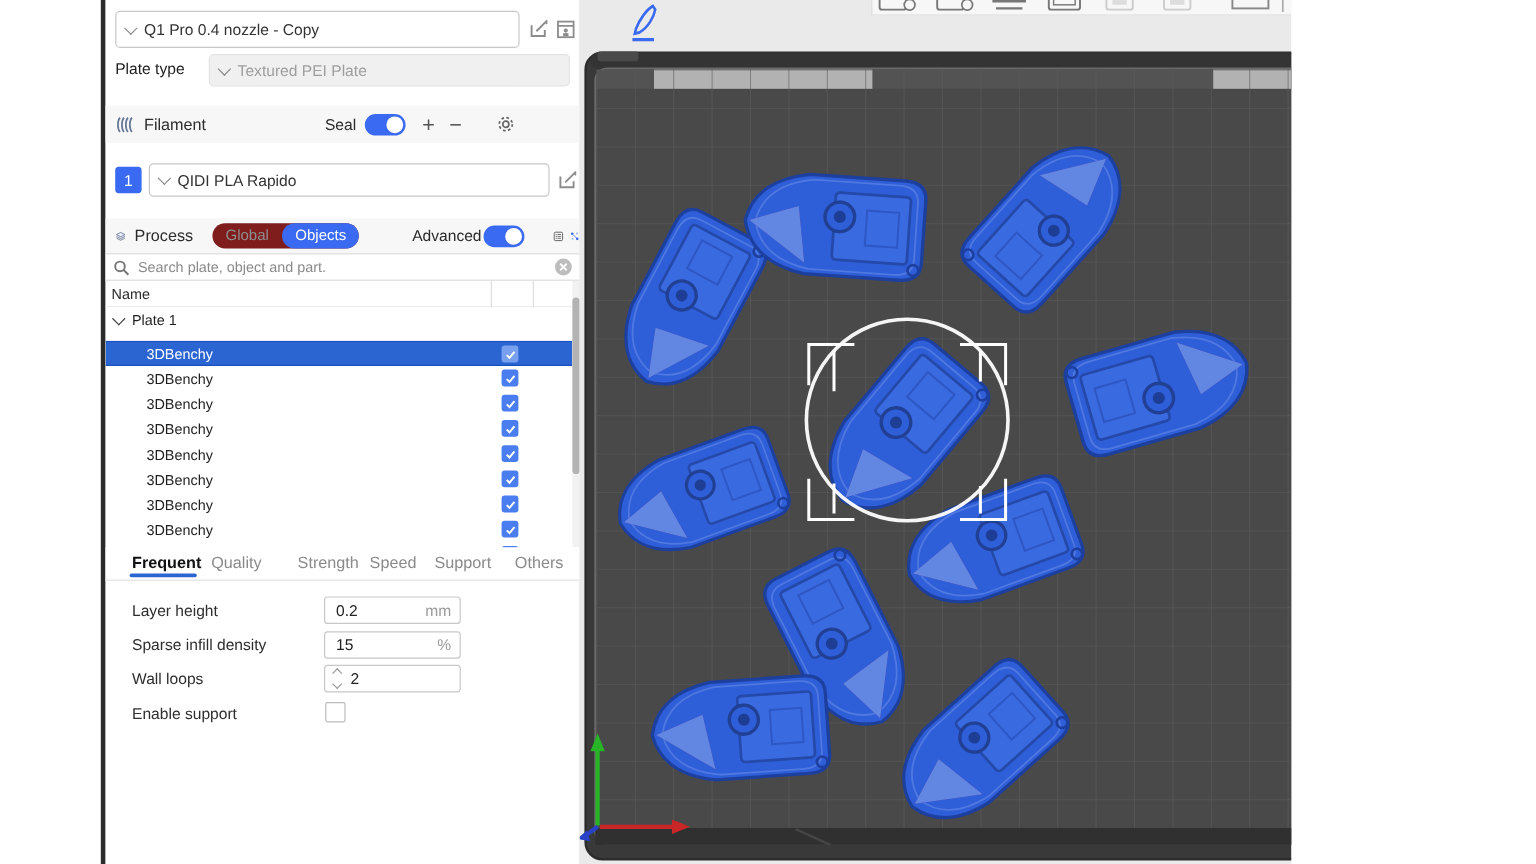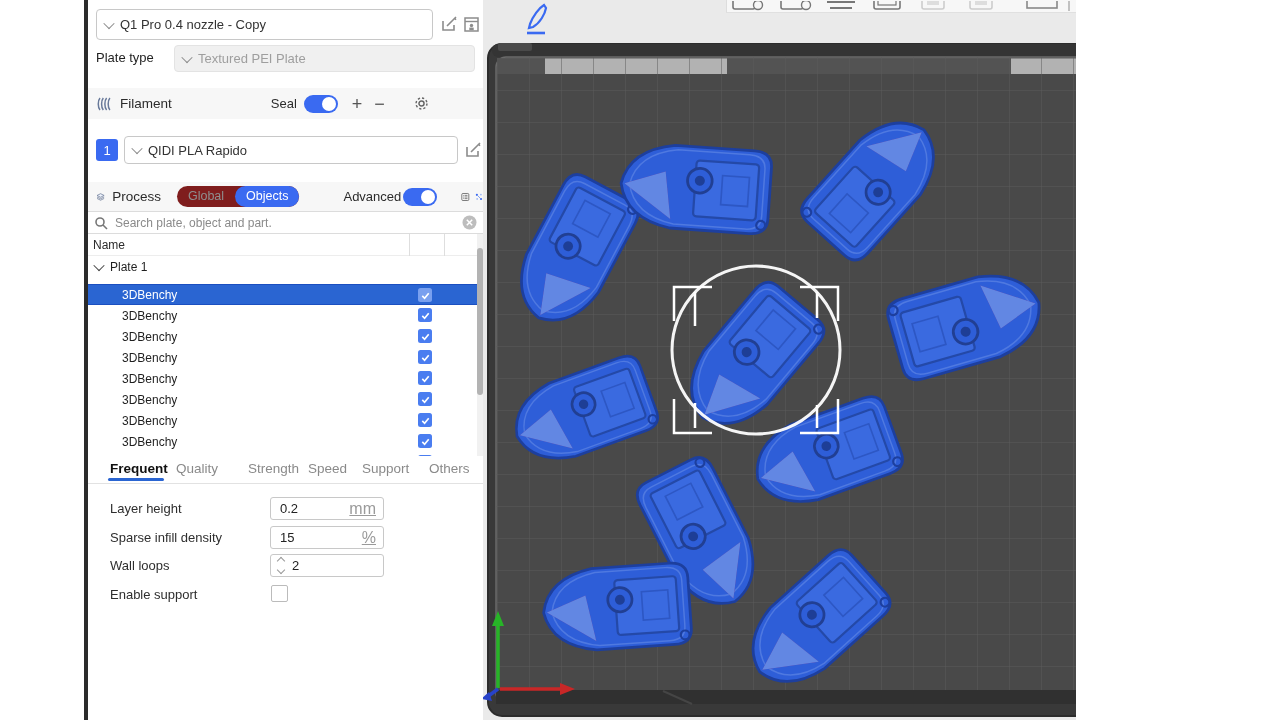--- a/index.html
+++ b/index.html
@@ -54,21 +54,21 @@
   #vscroll{left:389px;top:234px;width:6px;height:222px;background:#f1f1f1;}
   #vthumb{left:389px;top:248px;width:6px;height:147px;background:#b3b3b3;border-radius:3px;}
   #tabbar{left:0;top:456px;width:395px;height:27px;border-bottom:1px solid #e2e2e2;background:#fff;}
   .tab{position:absolute;top:5px;font-size:13.5px;color:#8a8a8a;}
   .tab.active{color:#111;font-weight:bold;}
   #tab-underline{left:20px;top:478px;width:56px;height:3px;background:#2a65d2;border-radius:2px;}
   .plabel{font-size:13px;color:#2e2e2e;text-align:center;}
   .pbox{border:1px solid #c8c8c8;border-radius:3px;background:#fff;display:flex;align-items:center;
         box-sizing:border-box;height:23px;width:114px;padding:0 7px;}
   .pbox input{border:none;outline:none;width:60px;font-size:13px;color:#222;font-family:"Liberation Sans",sans-serif;background:transparent;}
-  .unit{margin-left:auto;font-size:16px;color:#9a9a9a;text-decoration:underline;}
+  .unit{margin-left:auto;font-size:13px;color:#9a9a9a;}
   .spin{display:flex;flex-direction:column;gap:3px;margin-right:6px;}
   .spin i{width:5px;height:5px;border-right:1.4px solid #999;border-bottom:1.4px solid #999;display:block;}
   .spin .up{transform:rotate(-135deg);}
   .spin .dn{transform:rotate(45deg);}
   #support-cbx{left:183px;top:585px;width:15px;height:15px;border:1px solid #bbb;border-radius:2px;background:#fff;}
   
   #viewport{left:483px;top:0;width:714px;height:720px;background:#eaeaea;overflow:hidden;}
   #right-strip{left:1197px;top:0;width:83px;height:720px;background:#fff;}
   #toolbar{left:243px;top:0;width:471px;height:13px;background:#f7f7f7;border-left:1px solid #ddd;
            border-bottom:1px solid #e0e0e0;overflow:hidden;box-sizing:border-box;}

